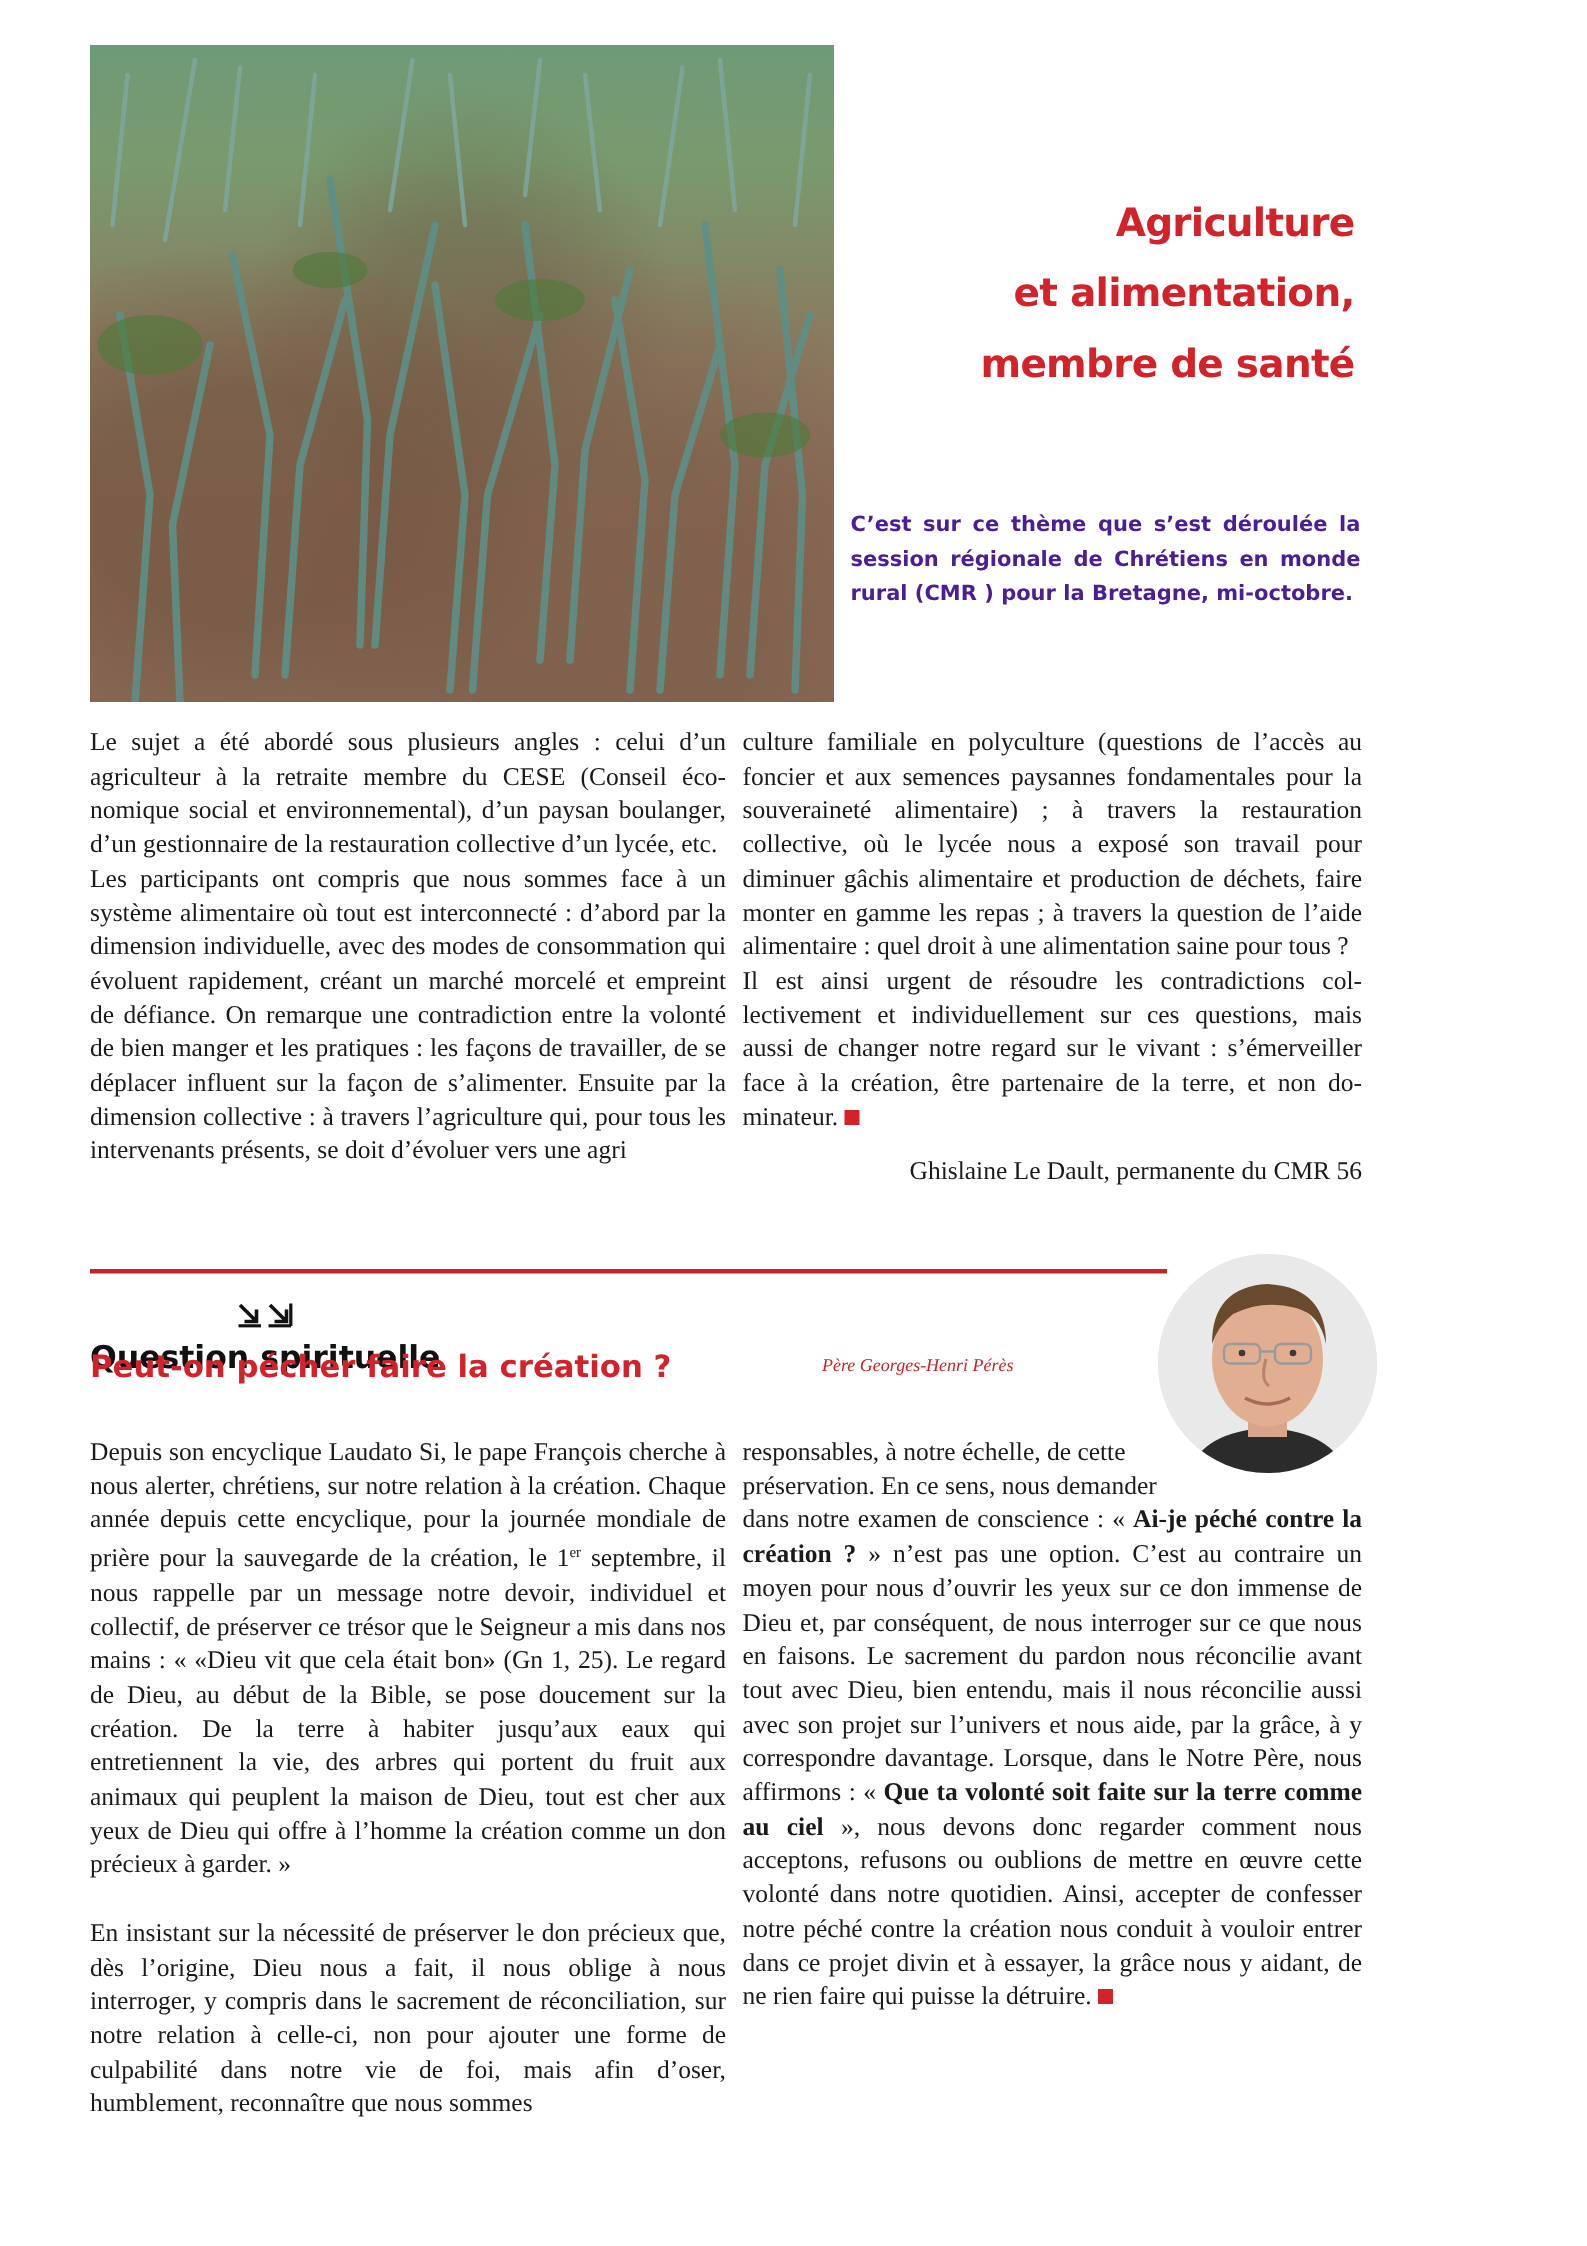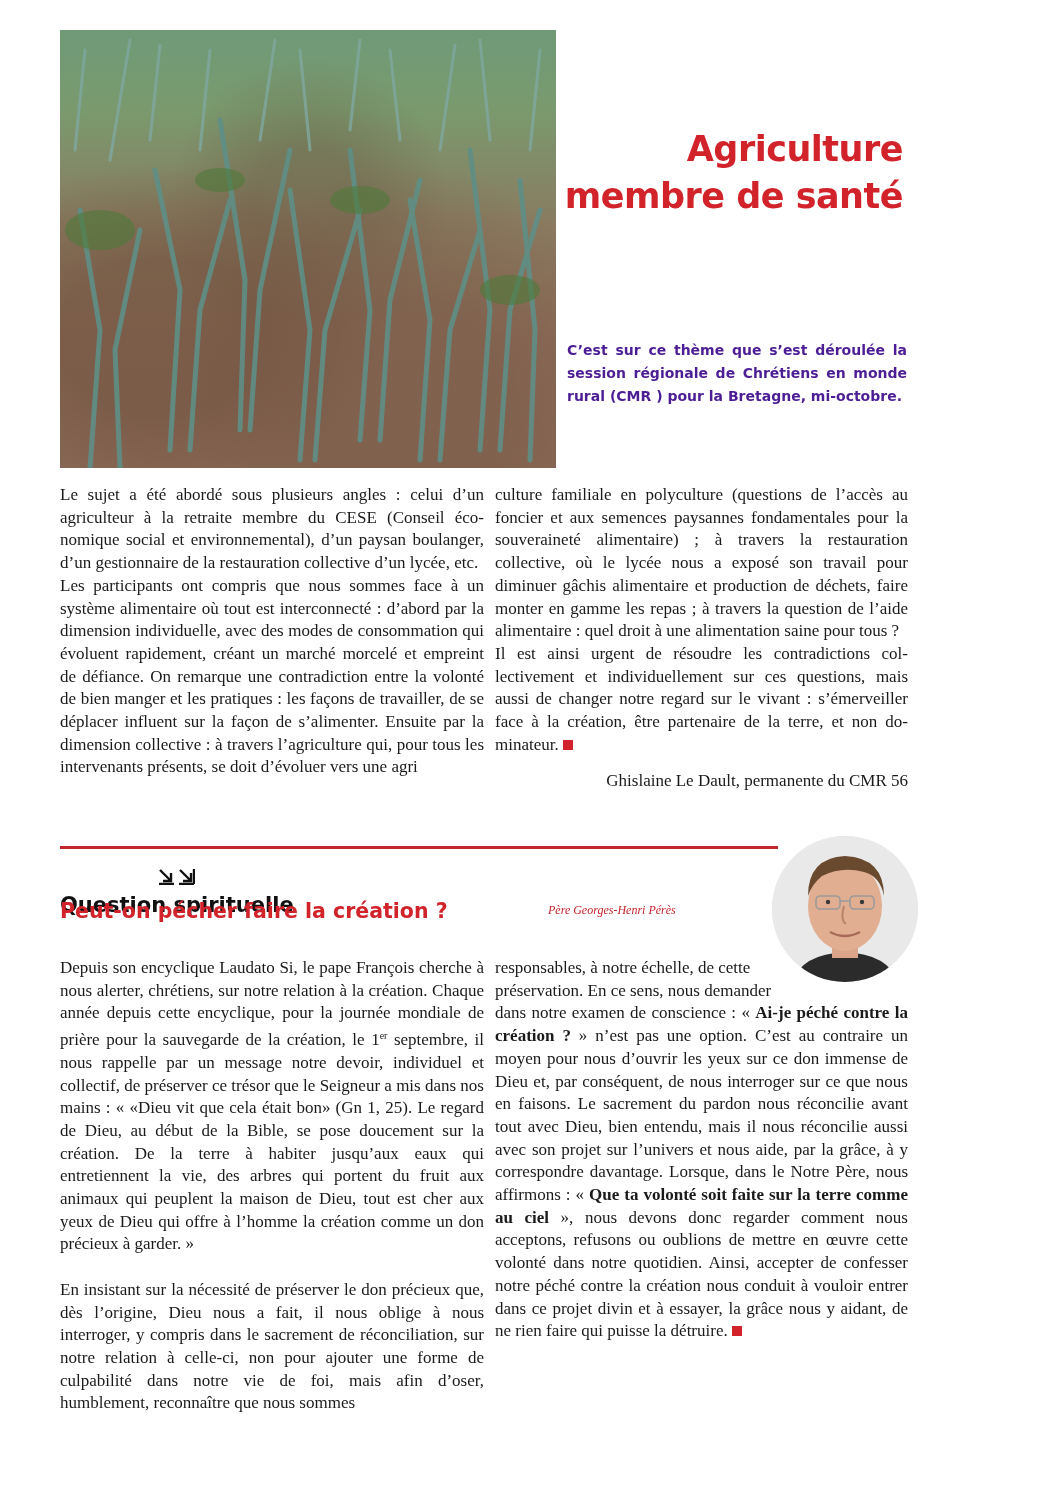--- a/index.html
+++ b/index.html
@@ -14,21 +14,21 @@
       radial-gradient(ellipse at 50% 40%, rgba(100,80,60,0.35) 0 15%, transparent 40%),
       linear-gradient(180deg, #6f9a78 0%, #7a9a6e 18%, #8a7a60 45%, #8c6c58 70%, #8a6a56 100%);
     overflow: hidden;
   }
   .photo svg { position: absolute; left: 0; top: 0; width: 100%; height: 100%; }
 
   .title {
     position: absolute; right: 155px; top: 126px; width: 380px;
     text-align: right; color: #d2232a;
     font-family: "DejaVu Sans", "Liberation Sans", sans-serif; font-weight: bold;
-    font-size: 35px; line-height: 47px; letter-spacing: -0.5px;
+    font-size: 26px; line-height: 47px; letter-spacing: -0.5px;
   }
   .lead {
     position: absolute; left: 567px; top: 339px; width: 340px;
     font-family: "DejaVu Sans", "Liberation Sans", sans-serif; font-weight: bold;
     font-size: 14px; line-height: 23px; color: #4c1d95; text-align: justify;
   }
 
   .col { position: absolute; font-size: 17px; line-height: 22.7px; text-align: justify; hyphens: manual; }
   .col p { margin: 0; }
   .col1 { left: 60px; top: 484px; width: 424px; }
@@ -112,20 +112,21 @@
       <ellipse cx="40" cy="200" rx="35" ry="20"></ellipse>
         <ellipse cx="300" cy="170" rx="30" ry="14"></ellipse>
       <ellipse cx="160" cy="150" rx="25" ry="12"></ellipse>
         <ellipse cx="450" cy="260" rx="30" ry="15"></ellipse>
     </g>
   </svg>
 </div>
 
 <h1 class="title">
   <div>Agriculture</div>
+  <div>et alimentation,</div>
   <div>membre de santé</div>
 </h1>
 
 <p class="lead">C’est sur ce thème que s’est déroulée la session régionale de Chrétiens en monde rural (CMR ) pour la Bretagne, mi-octobre.</p>
 
 <div class="col col1">
   <p>Le sujet a été abordé sous plusieurs angles : celui d’un agriculteur à la retraite membre du CESE (Conseil éco­nomique social et environnemental), d’un paysan bou­langer, d’un gestionnaire de la restauration collective d’un lycée, etc.</p>
   <p>Les participants ont compris que nous sommes face à un système alimentaire où tout est interconnecté : d’abord par la dimension individuelle, avec des modes de consommation qui évoluent rapidement, créant un marché morcelé et empreint de défiance. On remarque une contradiction entre la volonté de bien manger et les pratiques : les façons de travailler, de se déplacer in­fluent sur la façon de s’alimenter. Ensuite par la dimen­sion collective : à travers l’agriculture qui, pour tous les intervenants présents, se doit d’évoluer vers une agri­</p>
 </div>
 

